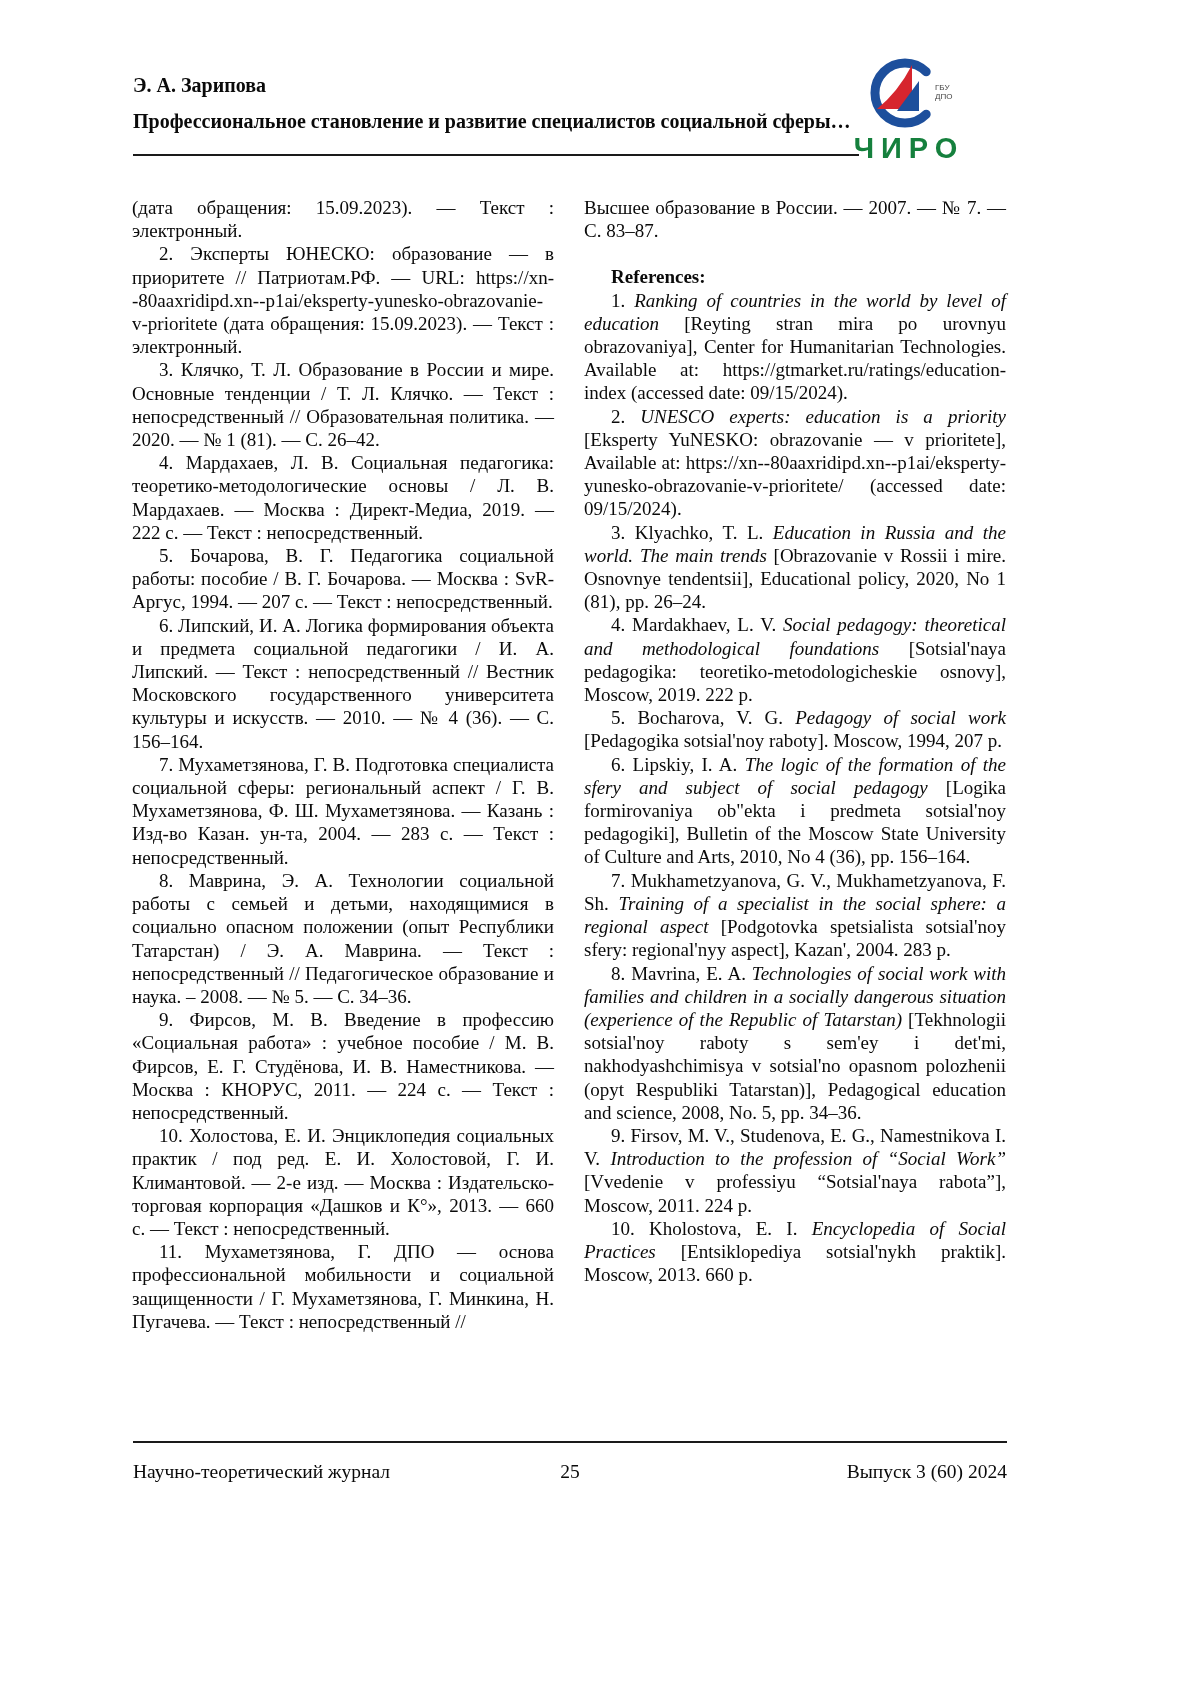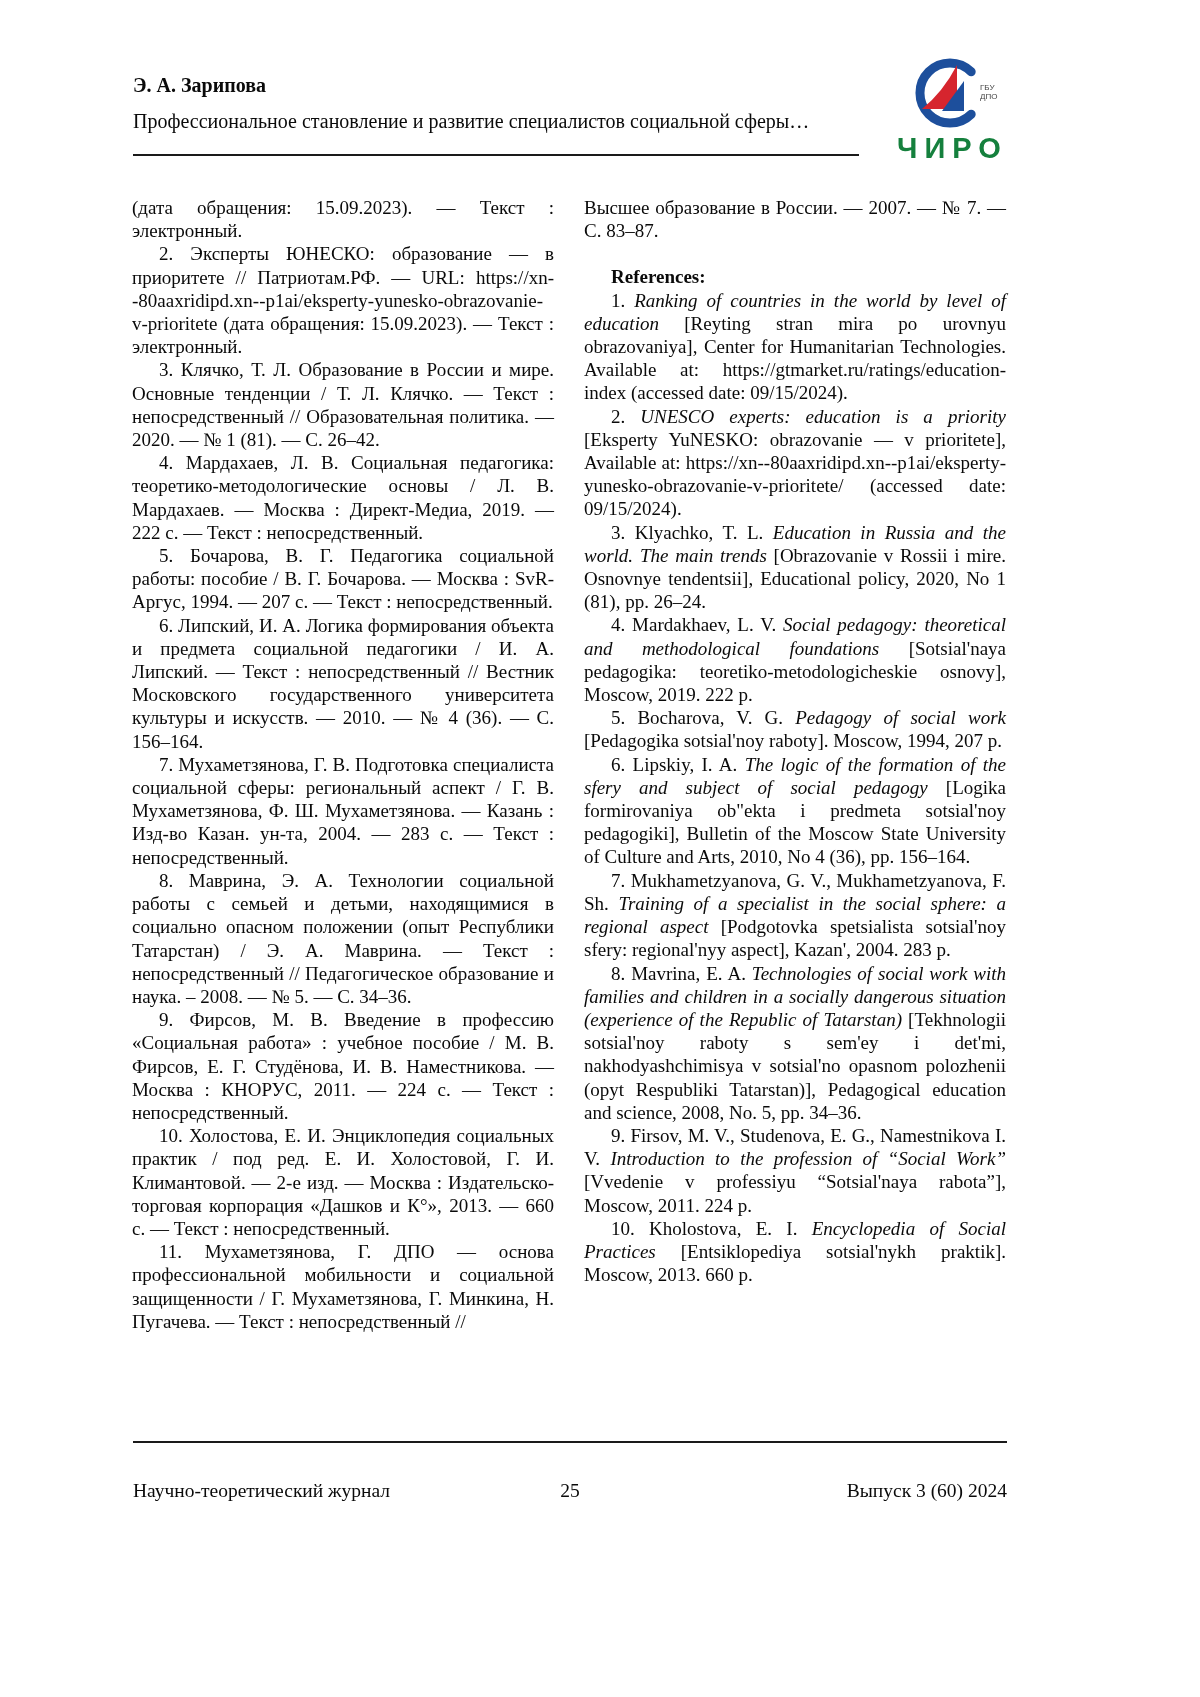--- a/index.html
+++ b/index.html
@@ -23,27 +23,28 @@
     padding-bottom: 21px;
     border-bottom: 2px solid #1a1a1a;
   }
   .author {
     font-size: 20px;
     font-weight: bold;
     margin-bottom: 13px;
   }
   .doc-title {
     font-size: 20px;
-    font-weight: normal;
+    font-weight: bold;
   }
   .logo {
     position: absolute;
-    left: 897px;
+    left: 852px;
     top: 56px;
     width: 114px;
+    text-align: center;
   }
   .logo-word {
     font-family: "Liberation Sans", sans-serif;
     font-size: 29px;
     font-weight: bold;
     color: #15803d;
     letter-spacing: 7px;
     margin-top: -2px;
     white-space: nowrap;
   }
@@ -76,21 +77,20 @@
     position: absolute;
     left: 133px;
     top: 1441px;
     width: 874px;
     border-top: 2px solid #1a1a1a;
   }
   .footer-row {
     display: flex;
     padding-top: 18px;
     font-size: 19.5px;
-    margin-top: 19px;
   }
   .footer-left  { flex: 1; text-align: left; }
   .footer-center{ flex: 0 0 auto; text-align: center; }
   .footer-right { flex: 1; text-align: right; }
 </style>
 </head>
 <body>
 
 <div class="page">
 

